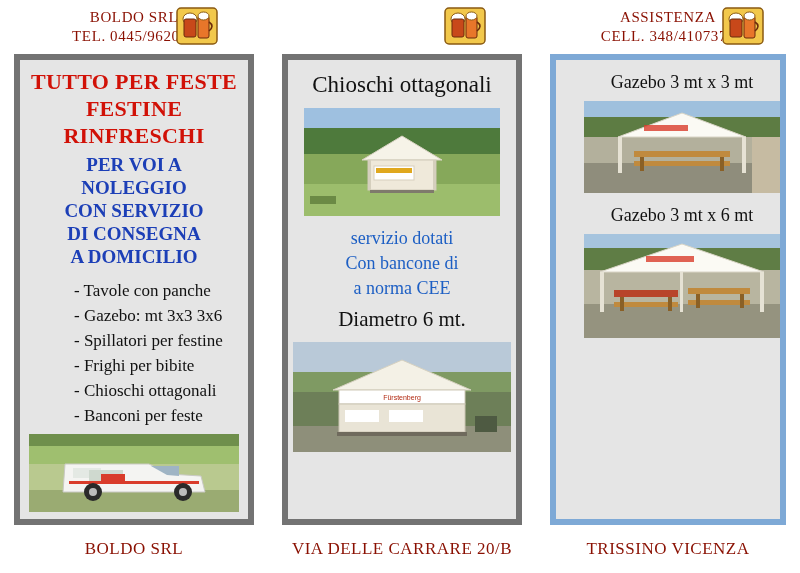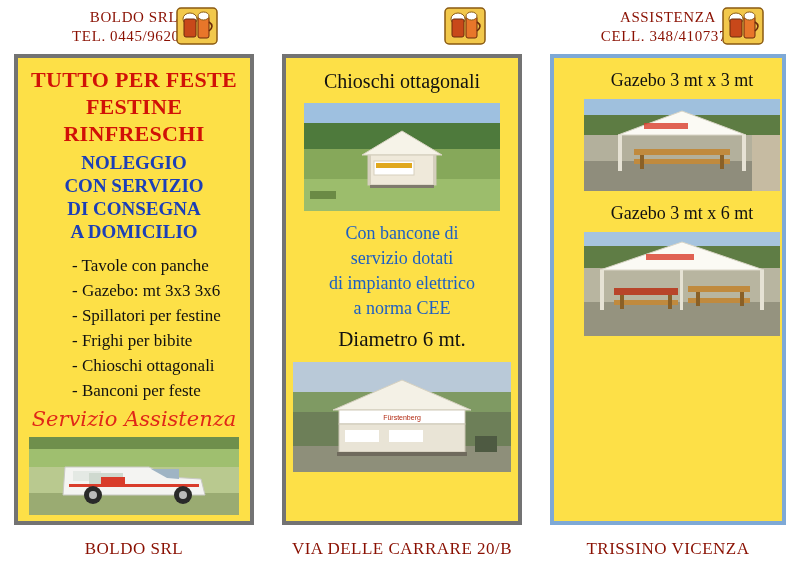--- a/index.html
+++ b/index.html
@@ -52,22 +52,22 @@
   }
   .logo svg { display: block; }
 
   
   .panel {
     position: absolute;
     left: 14px;
     right: 14px;
     top: 54px;
     bottom: 48px;
-    border: 4px solid #737373;
-    background: #fde047;
+    border: 6px solid #737373;
+    background: #e5e5e5;
     box-sizing: border-box;
   }
   .col-right .panel { border-color: #7ea9d6; padding-left: 28px; }
 
   
   .col-footer {
     position: absolute;
     bottom: 14px;
     left: 0;
     width: 100%;
@@ -122,21 +122,21 @@
   .photo-van {
     margin: 6px auto 0;
     width: 210px;
     height: 78px;
   }
 
   
   .mid-title {
     text-align: center;
     color: #111111;
-    font-size: 20px;
+    font-size: 23px;
     margin-top: 12px;
   }
   .photo-kiosk1 {
     margin: 10px auto 0;
     width: 196px;
     height: 108px;
   }
   .mid-blue {
     color: #1d5fc4;
     text-align: center;
@@ -215,36 +215,36 @@
     </div>
 
     <div class="panel">
       <div class="big-red">
         <div>TUTTO PER FESTE</div>
         <div>FESTINE</div>
         <div>RINFRESCHI</div>
       </div>
 
       <div class="blue-caps">
+        <div>PER VOI A</div>
         <div>NOLEGGIO</div>
         <div>CON SERVIZIO</div>
         <div>DI CONSEGNA</div>
         <div>A DOMICILIO</div>
       </div>
 
       <ul class="list">
         <li>- Tavole con panche</li>
         <li>- Gazebo: mt 3x3 3x6</li>
         <li>- Spillatori per festine</li>
         <li>- Frighi per bibite</li>
         <li>- Chioschi ottagonali</li>
         <li>- Banconi per feste</li>
       </ul>
 
-      <div class="script-red">Servizio Assistenza</div>
 
       <div class="photo photo-van">
         <svg width="210" height="78" viewBox="0 0 210 78">
           <rect x="0" y="0" width="210" height="30" fill="#9fbf6f"></rect>
           <rect x="0" y="0" width="210" height="12" fill="#6f8f4c"></rect>
           <rect x="0" y="30" width="210" height="48" fill="#b9c98f"></rect>
           <rect x="0" y="56" width="210" height="22" fill="#9aab72"></rect>
           <g>
             <path d="M36 30 L120 30 L140 40 L172 42 L176 58 L34 58 Z" fill="#f4f4f2" stroke="#c9c9c4" stroke-width="1"></path>
             <path d="M122 32 L138 41 L150 42 L150 32 Z" fill="#9fb4c4"></path>
@@ -293,23 +293,22 @@
             <rect x="72" y="60" width="36" height="5" fill="#e0a81e"></rect>
             <rect x="66" y="82" width="64" height="3" fill="#7f7a6c"></rect>
             <rect x="64" y="52" width="3" height="30" fill="#d5cfbd"></rect>
             <rect x="129" y="52" width="3" height="30" fill="#d5cfbd"></rect>
           </g>
           <rect x="6" y="88" width="26" height="8" fill="#6b8a45"></rect>
         </svg>
       </div>
 
       <div class="mid-blue">
+        <div>servizio dotati</div>
         <div>Con bancone di</div>
-        <div>servizio dotati</div>
-        <div>di impianto elettrico</div>
         <div>a norma CEE</div>
       </div>
 
       <div class="mid-dark">Diametro 6 mt.</div>
 
       <div class="photo photo-kiosk2">
         <svg width="218" height="110" viewBox="0 0 218 110">
           <rect x="0" y="0" width="218" height="44" fill="#b9c9d8"></rect>
           <rect x="0" y="30" width="218" height="20" fill="#7f9a63"></rect>
           <rect x="0" y="50" width="218" height="60" fill="#6d7f58"></rect>

